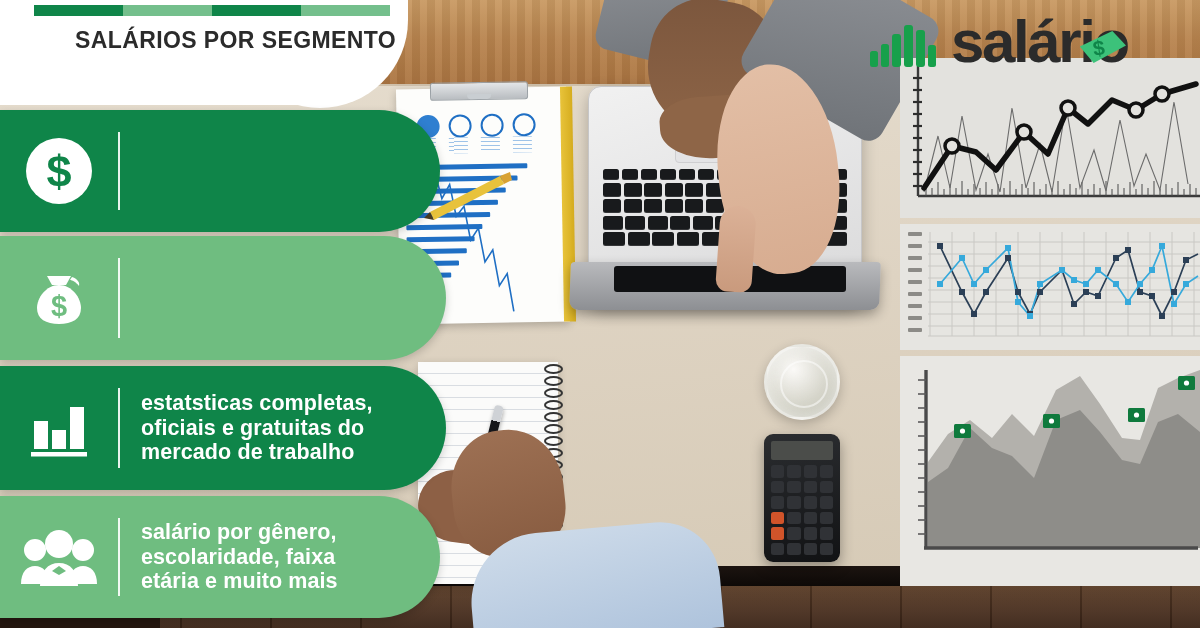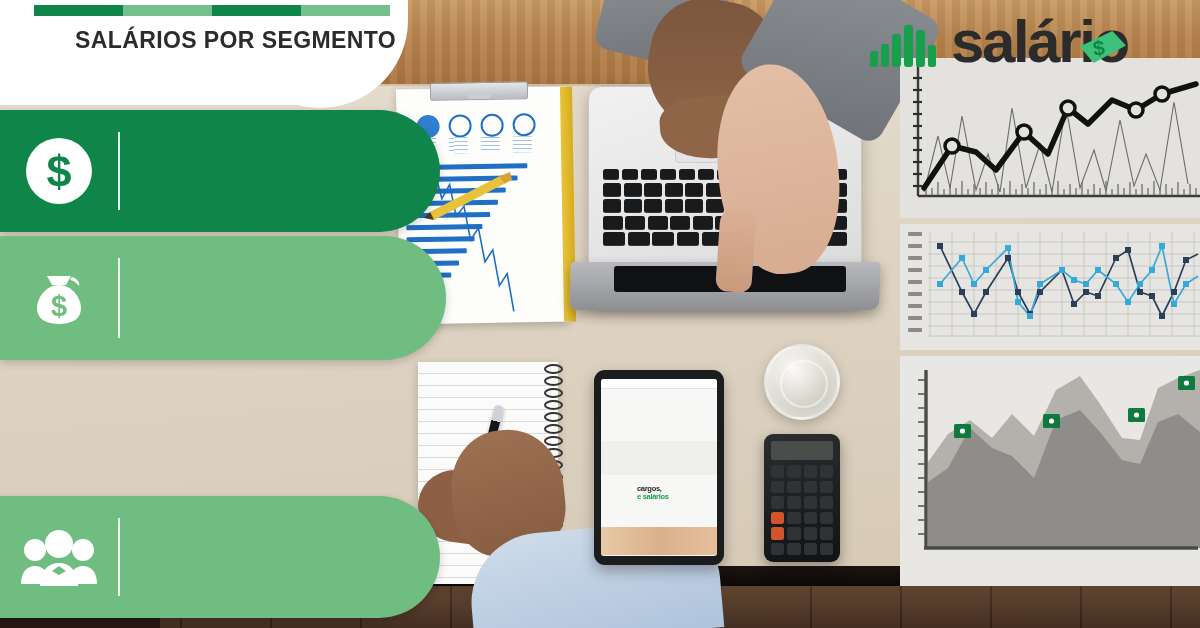--- a/index.html
+++ b/index.html
@@ -313,34 +313,20 @@
         <i style="top:172px"></i>
         <i style="top:184px"></i>
       <i style="top:196px"></i>
         <i style="top:208px"></i>
     </div>
     <div class="pen"></div>
     <div class="hand-c2"></div>
     <div class="hand-c"></div>
     <div class="sleeve-c"></div>
 
-    <div class="tablet">
-      <div class="tablet-scr">
-        <div class="tb-nav"></div>
-        <div class="tb-hero"></div>
-        <div class="tb-cards"></div>
-        <div class="tb-promo">
-          <div class="tb-title">
-            <span>cargos,</span>
-            <b>e salários</b>
-          </div>
-        </div>
-        <div class="tb-foot"></div>
-      </div>
-    </div>
 
     <div class="glass"></div>
 
     <div class="calc">
       <div class="calc-disp"></div>
       <div class="calc-keys">
         <i class="ck"></i>
         <i class="ck"></i>
         <i class="ck"></i>
         <i class="ck"></i>
@@ -605,29 +591,46 @@
       <svg width="68" height="68" viewBox="0 0 68 68">
         <path d="M22 12 h24 l-5 9 h-14 z" fill="#ffffff"></path>
         <path d="M47 13 c6 2 8 6 7 9 c-3-4-7-6-9-6 z" fill="#ffffff"></path>
         <path d="M34 21 c13 0 22 13 22 23 c0 11-9 16-22 16 c-13 0-22-5-22-16 c0-10 9-23 22-23 z" fill="#ffffff"></path>
         <text x="34" y="52" text-anchor="middle" font-size="29" font-weight="bold" fill="#6fbd80" font-family="'Liberation Sans',sans-serif">$</text>
       </svg>
     </div>
     <div class="divider"></div>
   </div>
 
+  <div class="card c3" style="background:#0f8549">
+    <div class="ico">
+      <svg width="68" height="68" viewBox="0 0 68 68">
+        <rect x="9" y="27" width="14" height="28" fill="#ffffff"></rect>
+        <rect x="27" y="36" width="14" height="19" fill="#ffffff"></rect>
+        <rect x="45" y="13" width="14" height="42" fill="#ffffff"></rect>
+        <rect x="6" y="58" width="56" height="4.5" fill="#ffffff"></rect>
+      </svg>
+    </div>
+    <div class="divider"></div>
+    <div class="txt">estatsticas completas,
+oficiais e gratuitas do
+mercado de trabalho</div>
+  </div>
 
   <div class="card c4" style="background:#6fbd80">
     <div class="ico">
       <svg width="76" height="62" viewBox="0 0 76 62">
         <circle cx="14" cy="24" r="11" fill="#ffffff"></circle>
         <path d="M0 58 c0-12 6-18 14-18 c8 0 14 6 14 18 z" fill="#ffffff"></path>
         <circle cx="62" cy="24" r="11" fill="#ffffff"></circle>
         <path d="M48 58 c0-12 6-18 14-18 c8 0 14 6 14 18 z" fill="#ffffff"></path>
         <circle cx="38" cy="18" r="14" fill="#ffffff"></circle>
         <path d="M19 60 c0-15 8-23 19-23 c11 0 19 8 19 23 z" fill="#ffffff"></path>
         <path d="M38 40 l-7 5 l7 4 l7-4 z" fill="#6fbd80"></path>
       </svg>
     </div>
     <div class="divider"></div>
+    <div class="txt">salário por gênero,
+escolaridade, faixa
+etária e muito mais</div>
   </div>
 
 </div>
 
 </body></html>

